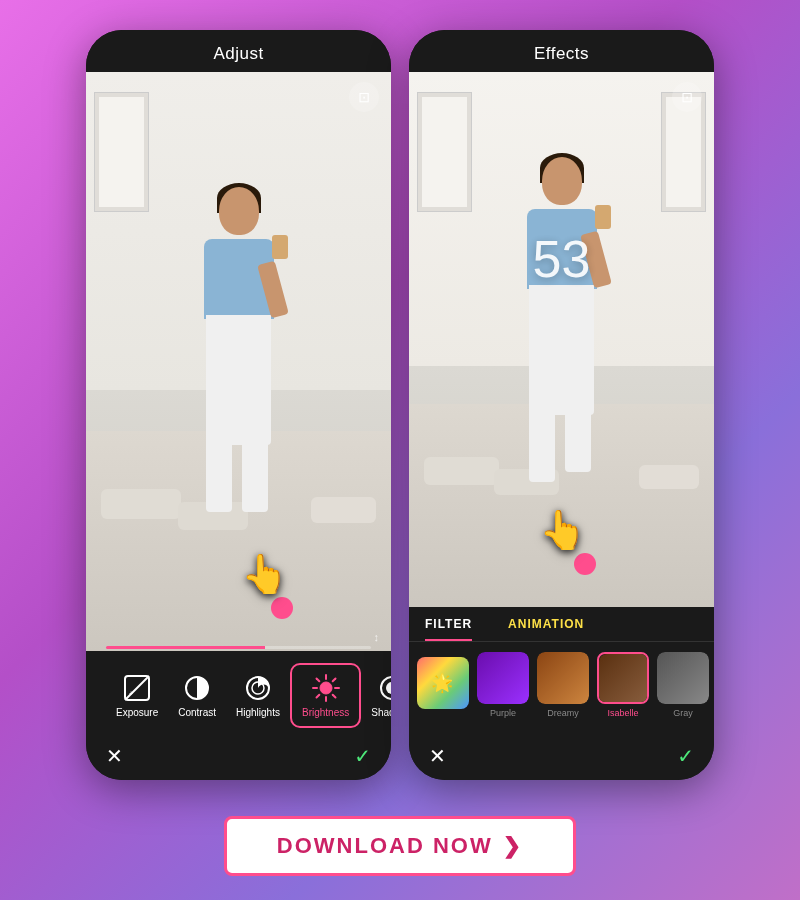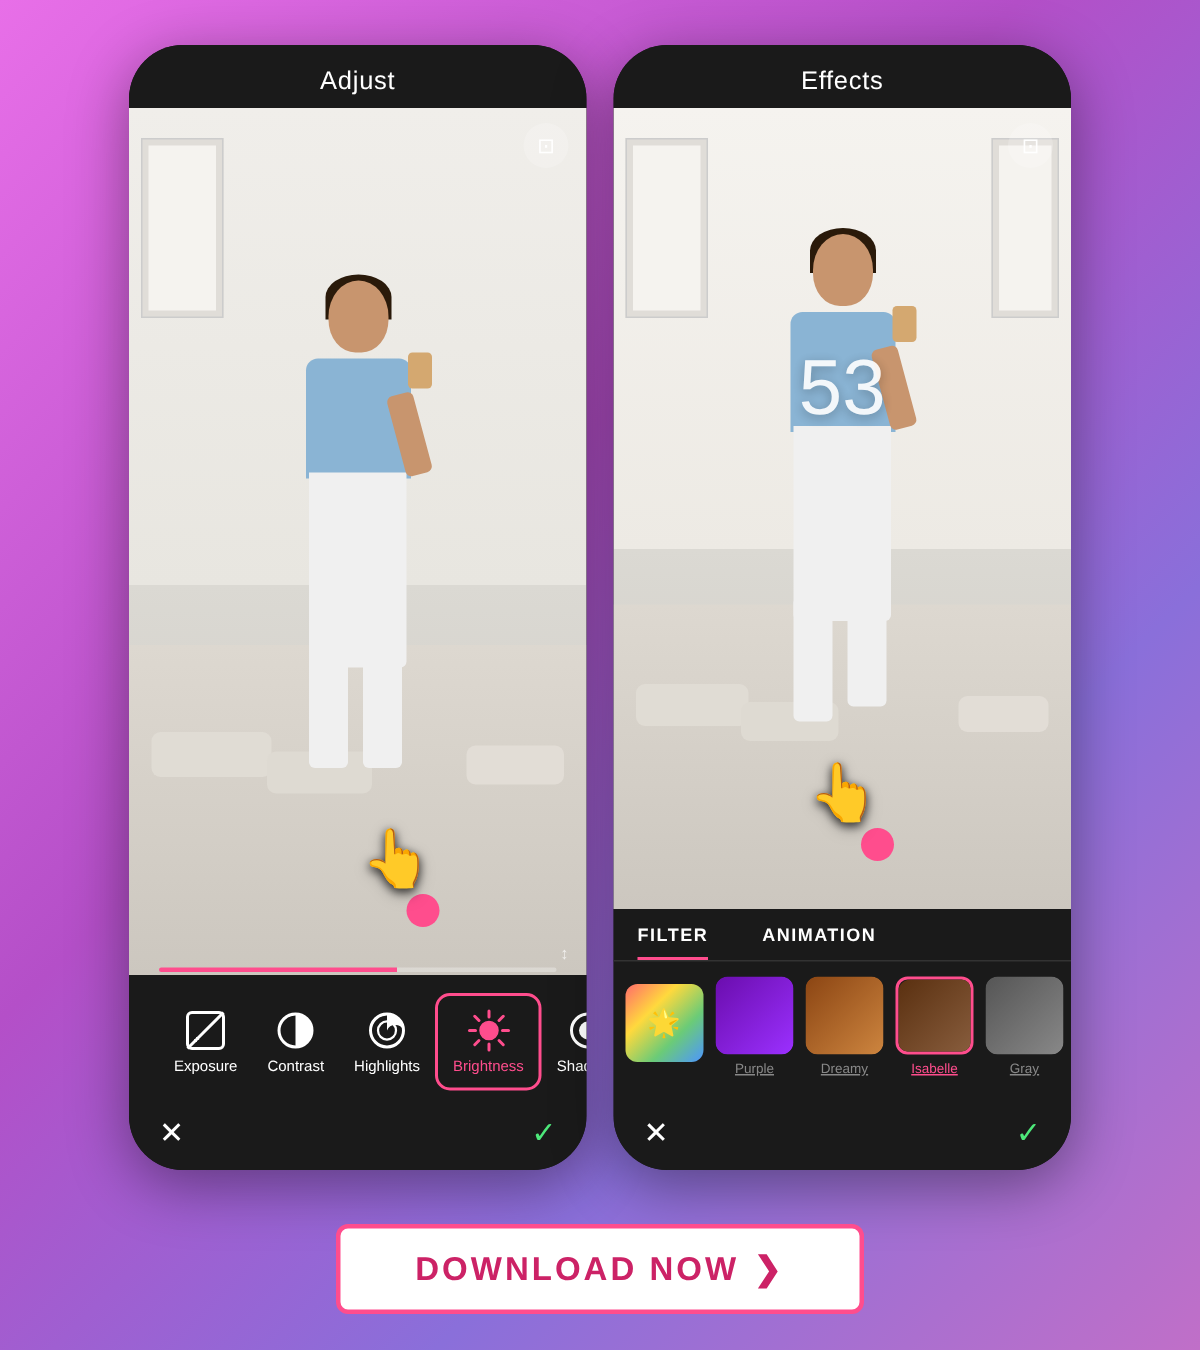--- a/index.html
+++ b/index.html
@@ -151,21 +151,21 @@
     }
 
     .filter-tabs {
       display: flex;
       gap: 36px;
       padding: 10px 16px 0;
       border-bottom: 1px solid #333;
     }
 
     .filter-tab {
-      color: #ffffff;
+      color: #fde047;
       font-size: 12px;
       font-weight: 600;
       padding-bottom: 8px;
       cursor: pointer;
       letter-spacing: 1px;
     }
 
     .filter-tab.active {
       color: white;
       border-bottom: 2px solid #ff4d8d;
@@ -197,21 +197,20 @@
     }
 
     .filter-thumb.active-filter {
       border: 2px solid #ff4d8d;
     }
 
     .filter-name {
       color: #888;
       font-size: 9px;
       text-align: center;
-      text-decoration: underline;
     }
 
     .filter-item.active-item .filter-name {
       color: #ff4d8d;
     }
 
     
     .number-overlay {
       position: absolute;
       top: 35%;

